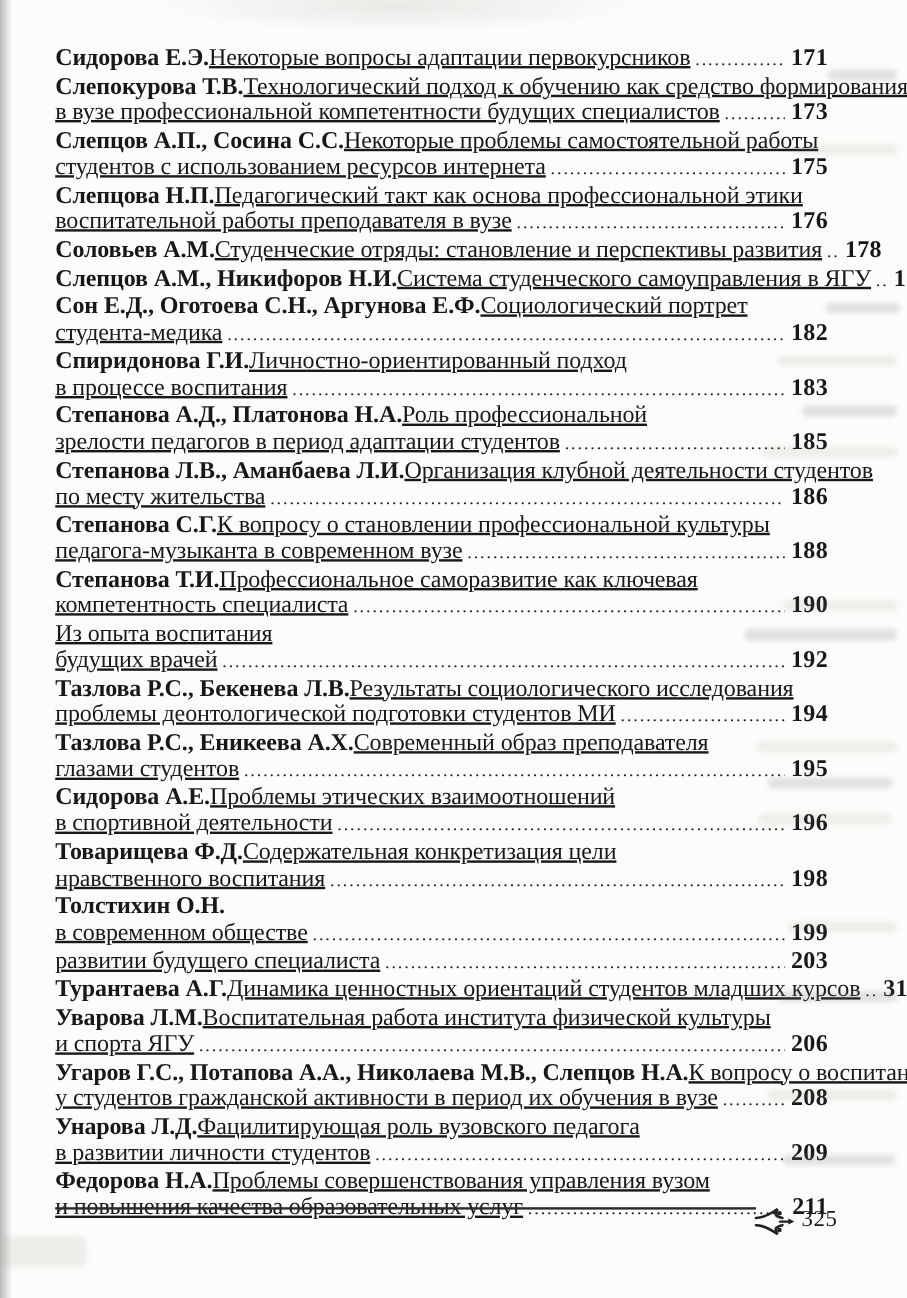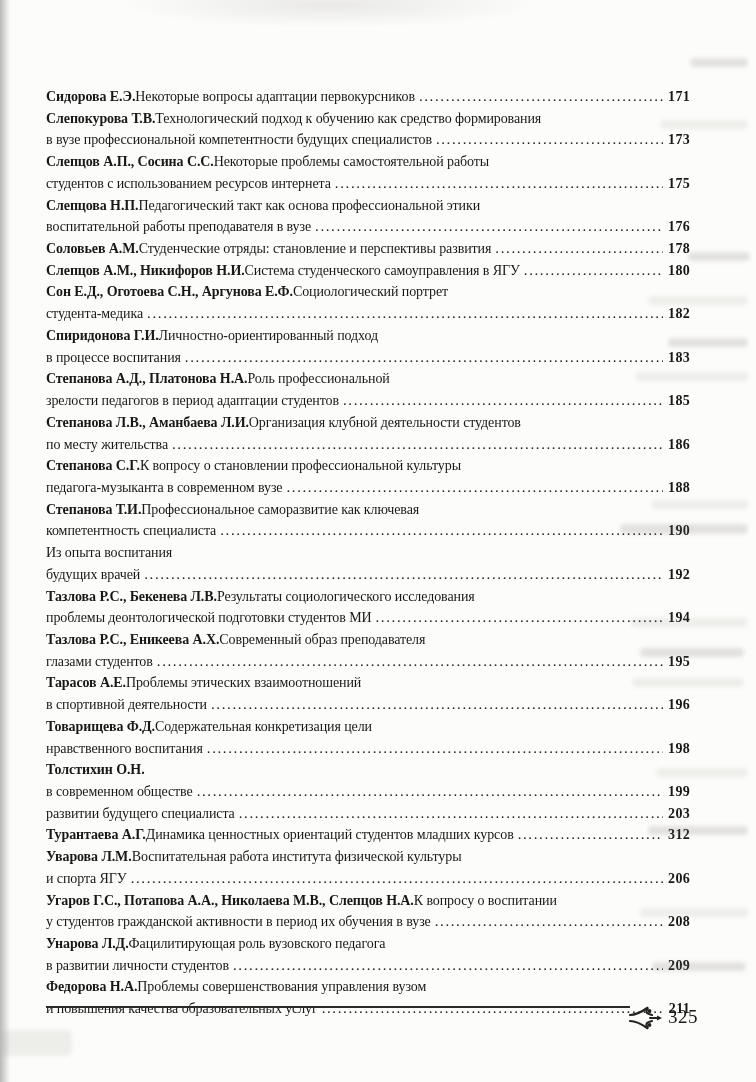--- a/index.html
+++ b/index.html
@@ -17,25 +17,25 @@
     background:linear-gradient(to right, rgba(60,60,60,.35), rgba(60,60,60,0));
     pointer-events:none;
   }
   .page::after{
     content:"";position:absolute;left:120px;top:-18px;width:420px;height:46px;
     background:radial-gradient(ellipse at center, rgba(120,115,110,.14), rgba(120,115,110,0) 70%);
     pointer-events:none;
   }
   .toc{
     position:absolute;left:46px;top:38px;width:644px;
-    font-size:14px;line-height:21.72px;letter-spacing:-0.1px;margin-top:48px;
+    font-size:20px;line-height:21.72px;letter-spacing:-0.1px;
   }
   .line{display:flex;align-items:baseline;white-space:nowrap;}
   .authors{font-weight:bold;}
-  .txt{font-weight:normal;}
+  .txt{font-weight:normal;text-decoration:underline;}
   .leader{
     flex:1;min-width:10px;margin:0 5px 0 4px;
     overflow:hidden;white-space:nowrap;
     letter-spacing:1.6px;color:#1c1c1c;font-size:15px;
   }
   .leader::before{content:"..........................................................................................................................................................................................";}
   .pg{font-weight:bold;letter-spacing:.3px;}
   .footer{
     position:absolute;left:46px;right:58px;top:1006px;height:32px;
     display:flex;align-items:flex-start;
@@ -208,21 +208,21 @@
           <span class="txt">Современный образ преподавателя</span>
         </div>
         <div class="line">
           <span class="txt">глазами студентов</span>
           <span class="leader"></span>
           <span class="pg">195</span>
         </div>
       </div>
       <div class="entry">
         <div class="line">
-          <span class="authors">Тарасов А.Е. </span>
+          <span class="authors">Сидорова А.Е. </span>
           <span class="txt">Проблемы этических взаимоотношений</span>
         </div>
         <div class="line">
           <span class="txt">в спортивной деятельности</span>
           <span class="leader"></span>
           <span class="pg">196</span>
         </div>
       </div>
       <div class="entry">
         <div class="line">

